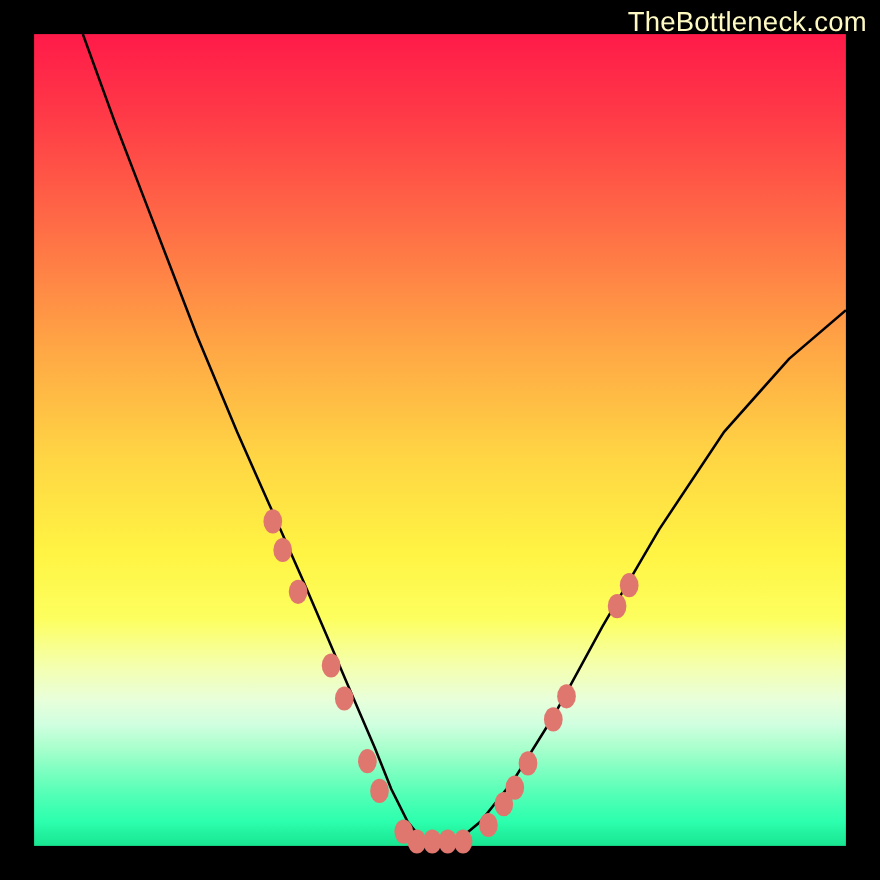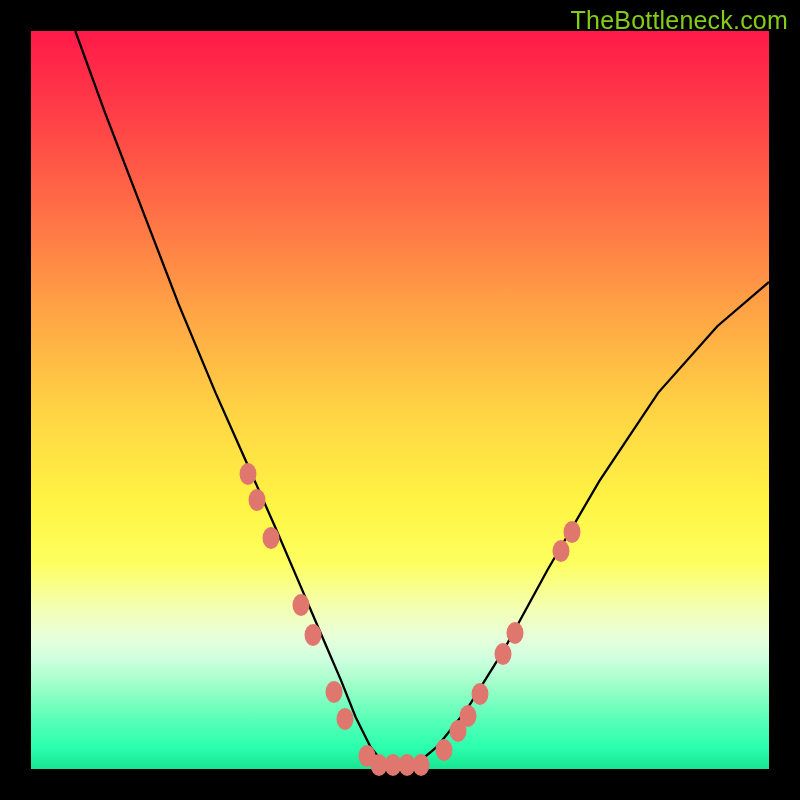--- a/index.html
+++ b/index.html
@@ -39,21 +39,21 @@
       #2cffae 97%,
       #18e590 100%);
   }
   .watermark {
     position: absolute;
     top: 6px;
     right: 12px;
     font-family: Arial, Helvetica, sans-serif;
     font-size: 25px;
     font-weight: 400;
-    color: #84cc16;
+    color: #fef9c3;
     letter-spacing: 0.2px;
     z-index: 10;
   }
   svg.curve {
     position: absolute;
     left: 0;
     top: 0;
     width: 738px;
     height: 738px;
     z-index: 2;

